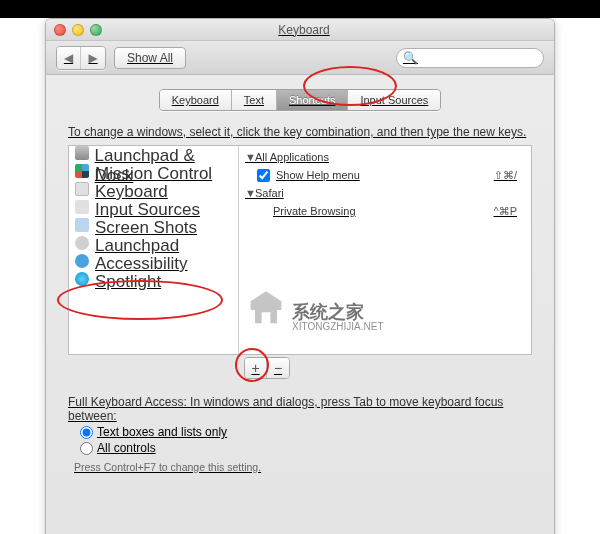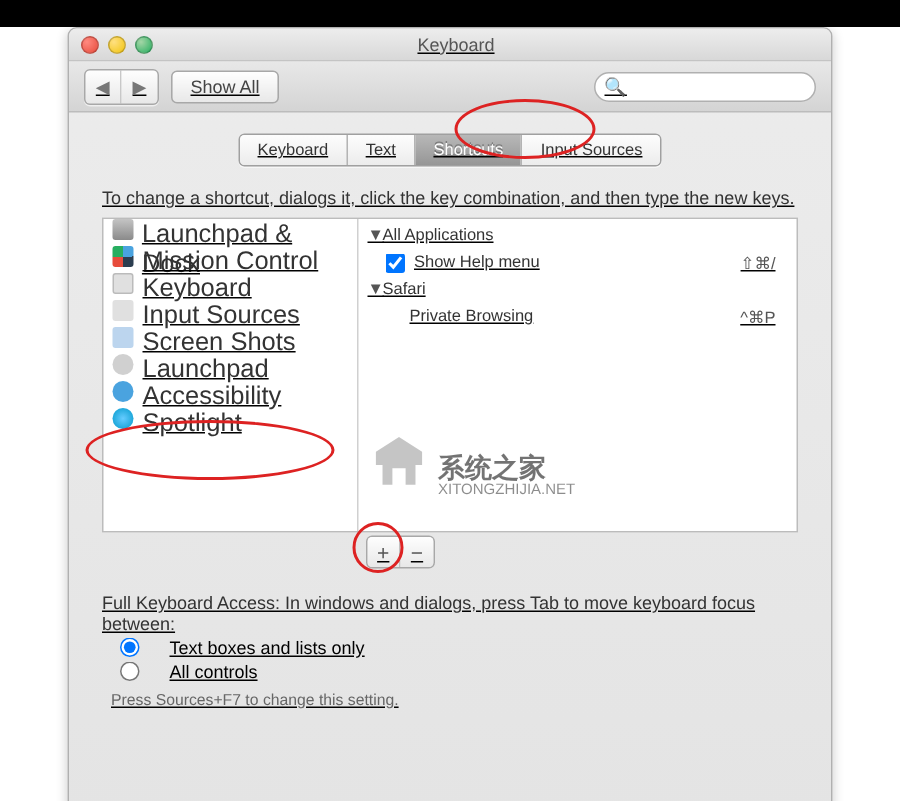--- a/index.html
+++ b/index.html
@@ -38,21 +38,21 @@
 .disc { width: 10px; text-align: center; color: #555; }
 .cb { width: 13px; height: 13px; margin: 0 6px 0 2px; }
 .sname { flex: 1; }
 .skey { color: #555; padding-right: 8px; }
 .addrem { display: flex; margin-top: 0; }
 .addrem .pad { width: 176px; }
 .pm { display: inline-flex; border: 1px solid #a8a8a8; border-radius: 4px; overflow: hidden; margin-top: 2px; }
 .pm .b { width: 22px; height: 20px; background: linear-gradient(#fefefe,#e8e8e8); display: flex; align-items: center; justify-content: center; font-size: 14px; color: #555; border-right:1px solid #c2c2c2;}
 .pm .b:last-child{border-right:none;}
 .fka { margin-top: 16px; font-size: 12px; color: #333; }
-.radiorow { display: flex; align-items: flex-start; gap: 20px; margin-left: 12px; margin-top: 2px; font-size: 12px; }
+.radiorow { display: flex; align-items: flex-end; gap: 4px; margin-left: 12px; margin-top: 2px; font-size: 12px; }
 .radiorow input { margin: 0; }
 .hint { font-size: 10.5px; color: #666; margin: 6px 0 0 6px; }
 .circle { position: absolute; border: 2px solid #d22; border-radius: 50%; pointer-events: none; }
 .pos { position: relative; }
 .watermark { position: absolute; left: 175px; top: 142px; pointer-events:none; display:flex; align-items:flex-end; gap:4px;}
 .watermark .wicon{width:44px;height:44px;opacity:.5;}
 .watermark .wt{font-size:18px;font-weight:bold;color:rgba(0,0,0,.55);line-height:1;}
 .watermark .ws{font-size:10px;color:rgba(0,0,0,.45);}
 </style>
 </head>
@@ -84,21 +84,21 @@
     <div class="tabs">
       <div class="tabset">
         <div class="tab">Keyboard</div>
         <div class="tab">Text</div>
         <div class="tab sel">Shortcuts</div>
         <div class="tab">Input Sources</div>
       </div>
     </div>
     <div class="circle" style="left:257px;top:-9px;width:94px;height:40px"></div>
 
-    <div class="instruction">To change a shortcut, dialogs it, click the key combination, and then type the new keys.</div>
+    <div class="instruction">To change a windows, select it, click the key combination, and then type the new keys.</div>
 
     <div class="splitpane pos">
       <div class="catlist">
         <div class="catrow">
               <span class="ic launchpad"></span>
               <span>Launchpad &amp; Dock</span>
             </div>
         <div class="catrow">
               <span class="ic mission"></span>
               <span>Mission Control</span>
@@ -172,16 +172,16 @@
 
     <div class="fka">Full Keyboard Access: In windows and dialogs, press Tab to move keyboard focus between:</div>
     <label class="radiorow">
           <input type="radio" name="fka" checked="" style="">
           <span>Text boxes and lists only</span>
         </label>
     <label class="radiorow">
           <input type="radio" name="fka" style="">
           <span>All controls</span>
         </label>
-    <div class="hint">Press Sources+F7 to change this setting.</div>
+    <div class="hint">Press Control+F7 to change this setting.</div>
   </div>
 </div>
 </div>
 
 </body></html>

